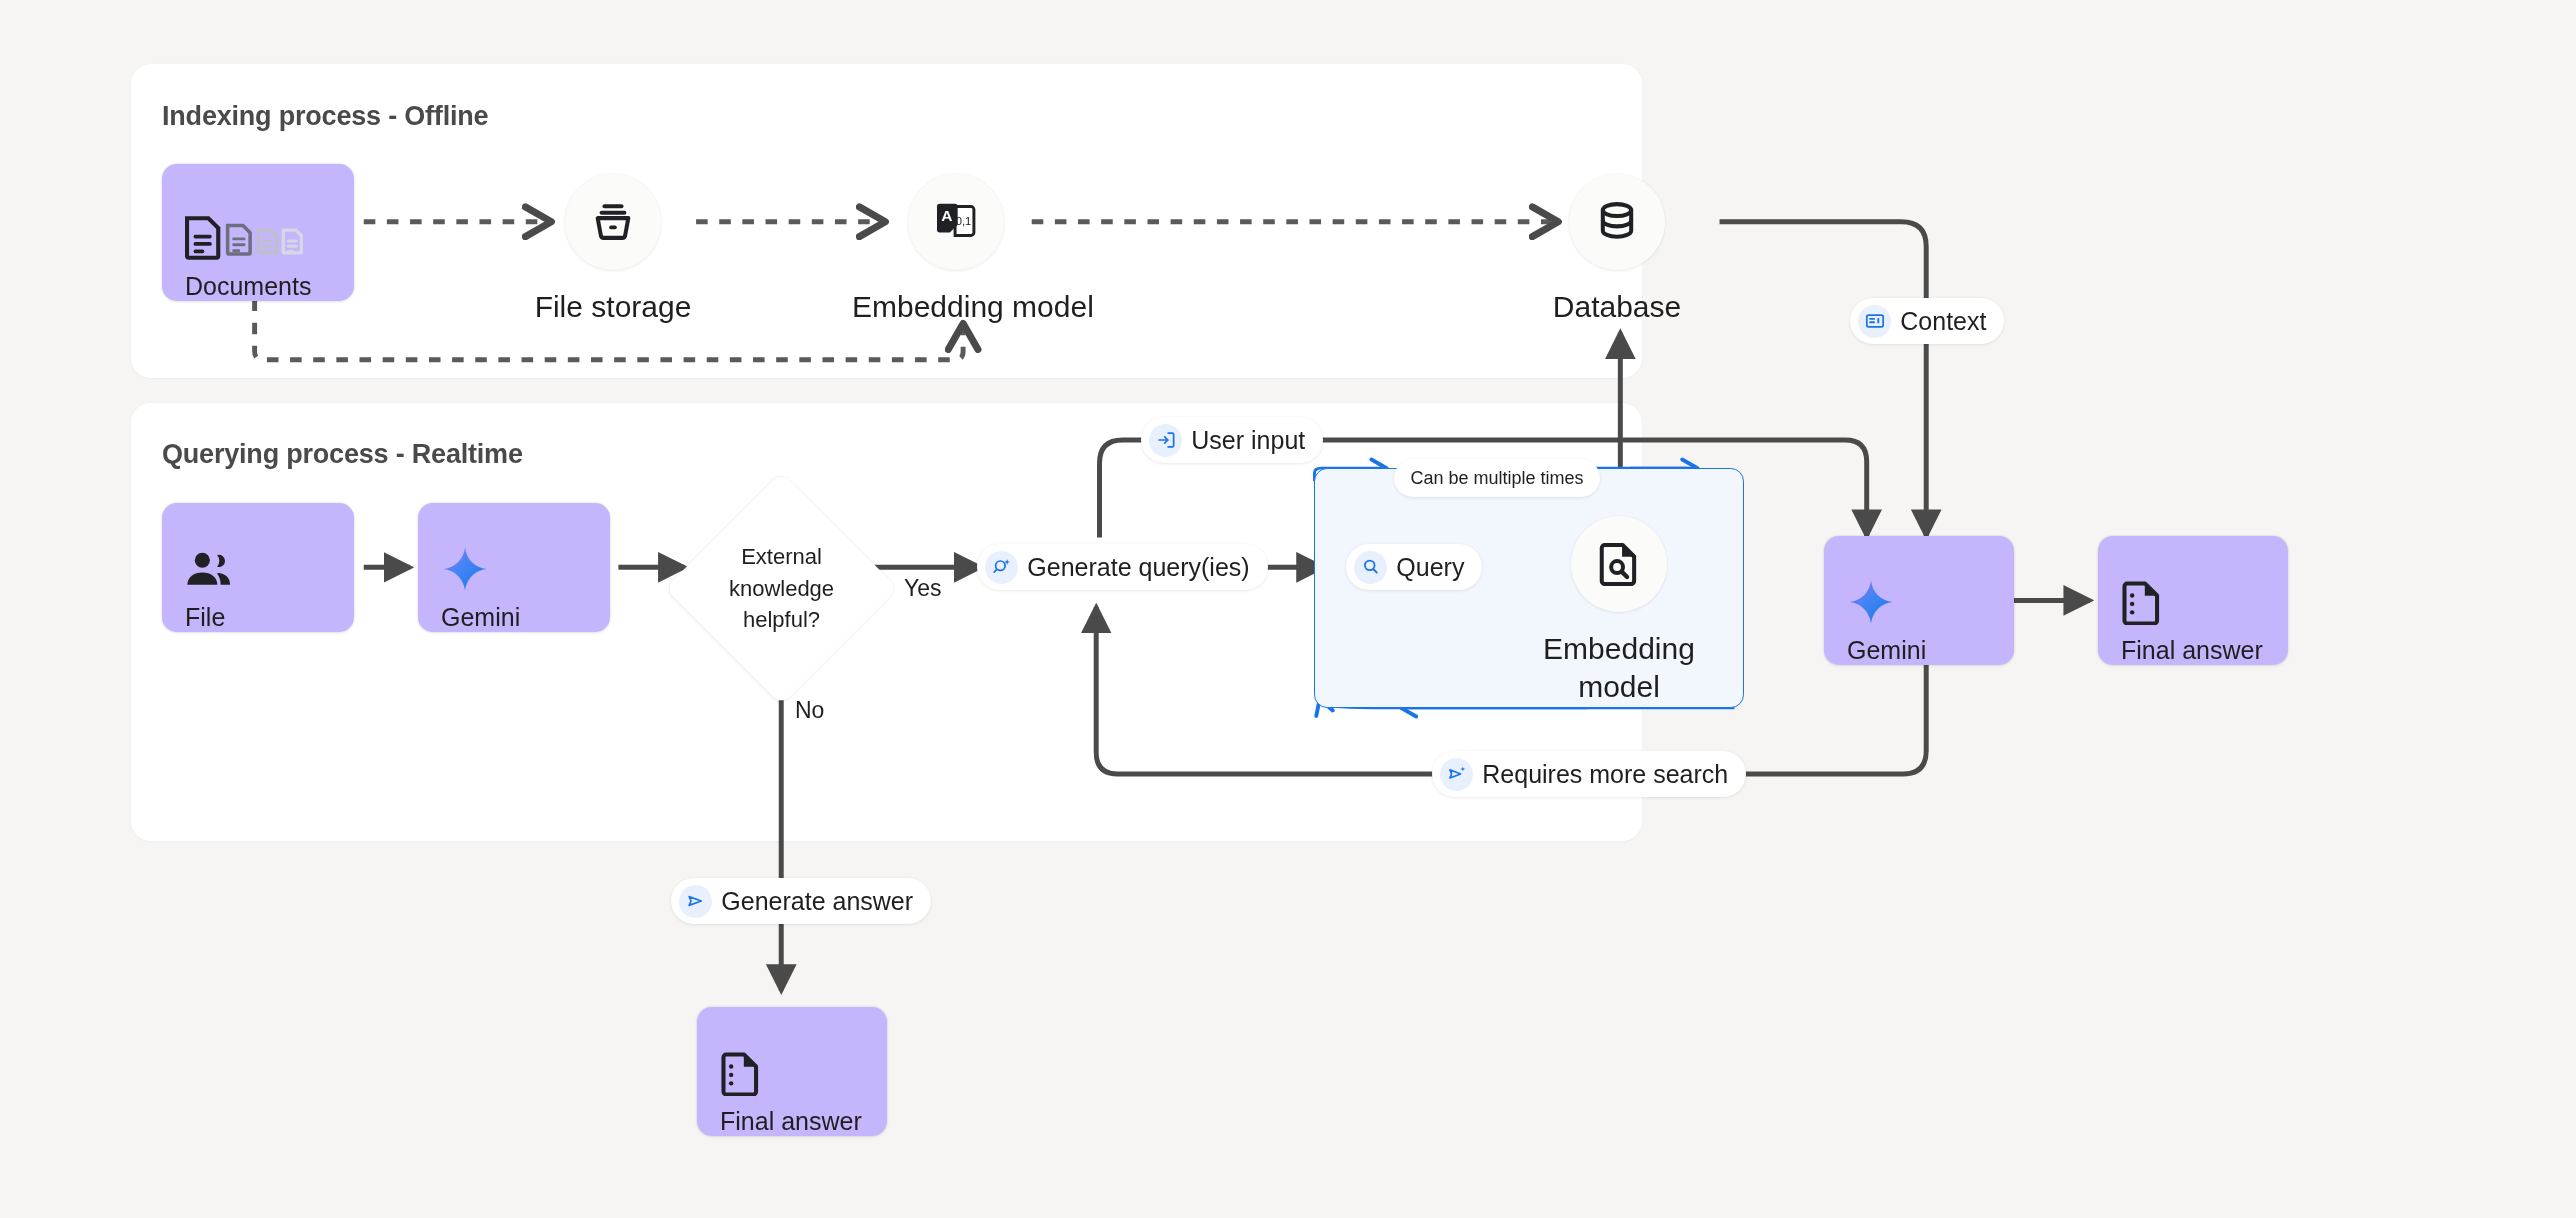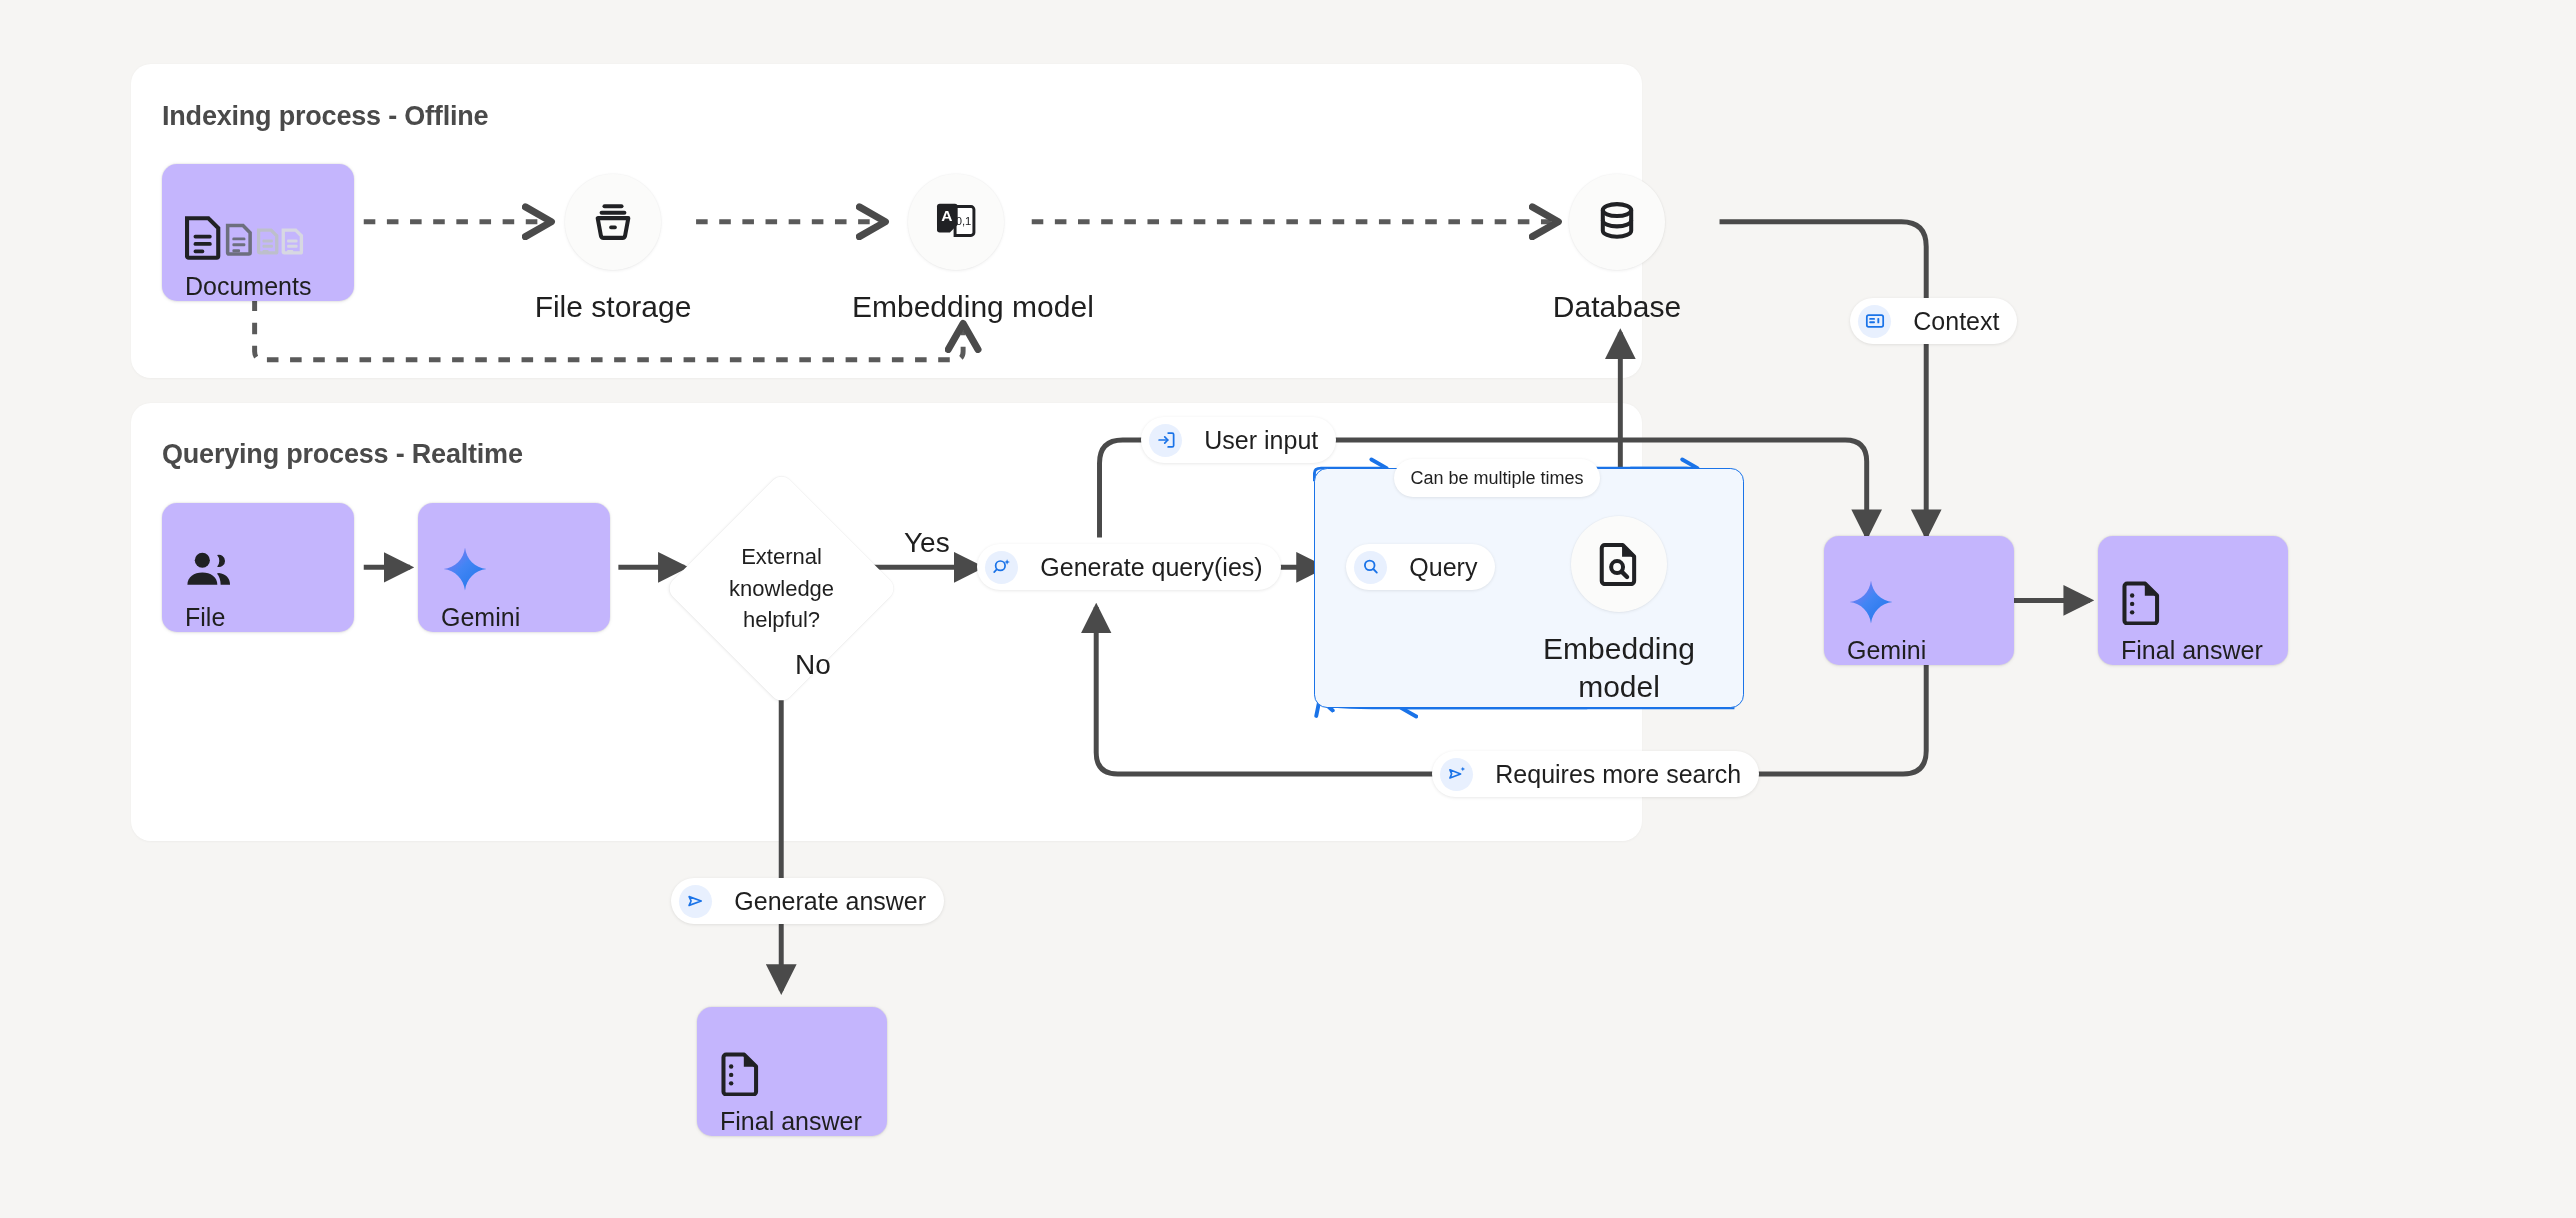--- a/index.html
+++ b/index.html
@@ -71,21 +71,21 @@
 
   
   .pill {
     position: absolute;
     height: 46px;
     background: #ffffff;
     border-radius: 23px;
     box-shadow: 0 0.8px 3.3px rgba(0,0,0,0.10);
     display: flex; align-items: center;
     padding: 0 18px 0 8.3px;
-    gap: 22px;
+    gap: 9px;
     white-space: nowrap;
   }
   .pill.plain { padding: 0 16.5px; }
   .pill .pill-badge {
     width: 33px; height: 33px; border-radius: 50%;
     background: #e8f0fe;
     display: flex; align-items: center; justify-content: center;
     flex: 0 0 auto;
   }
   .pill .pill-text { font-size: 25px; color: #1f1f1f; }
@@ -117,23 +117,24 @@
     position: absolute;
     left: 1314px; top: 468px;
     width: 430px; height: 240px;
     background: #f2f7fe;
     border: 1.7px solid #1a73e8;
     border-radius: 13.2px;
   }
 
   .edge-label {
     position: absolute;
-    font-size: 28px;
+    font-size: 23px;
     color: #1f1f1f;
     white-space: nowrap;
+    margin-top: 48px;
   }
 
   svg.wires { position: absolute; left: 0; top: 0; width: 2576px; height: 1219px; overflow: visible; }
 </style>
 </head>
 <body>
 
 <div id="stage">
 
   <div class="panel" id="panel-index"></div>

